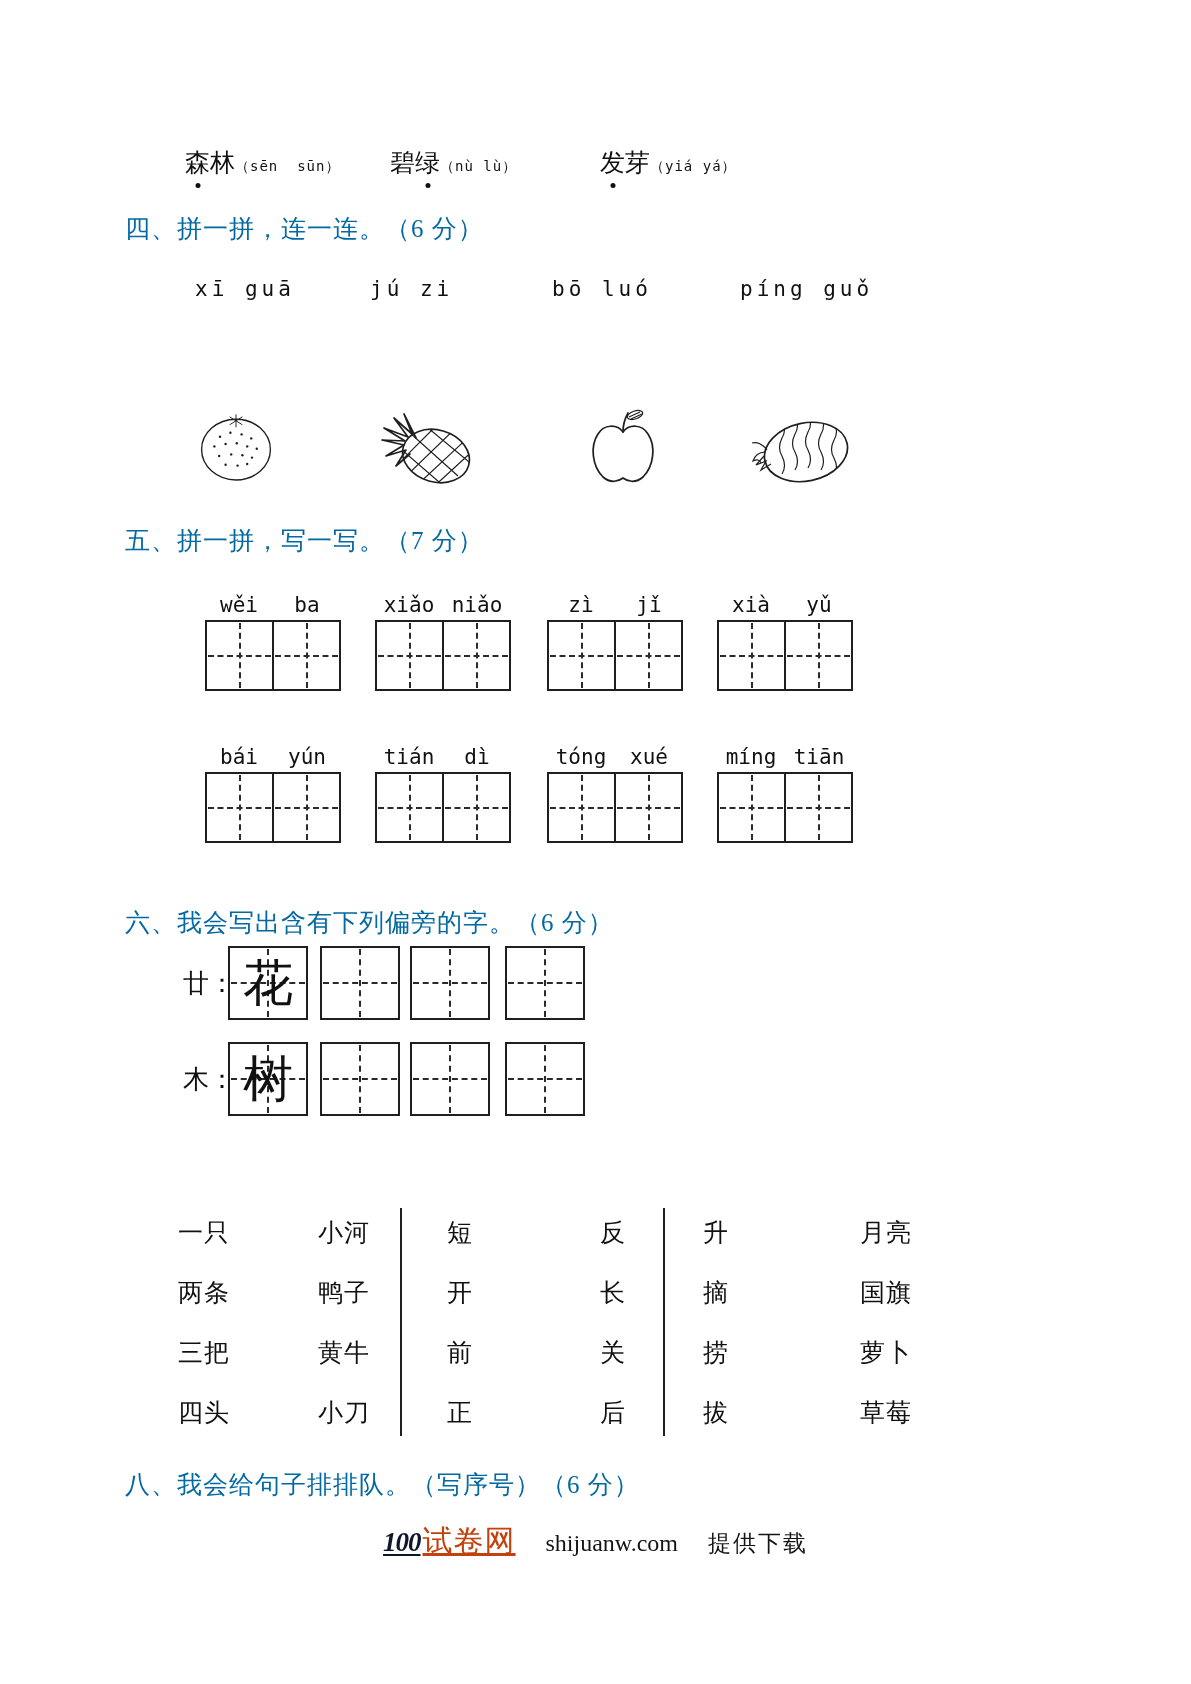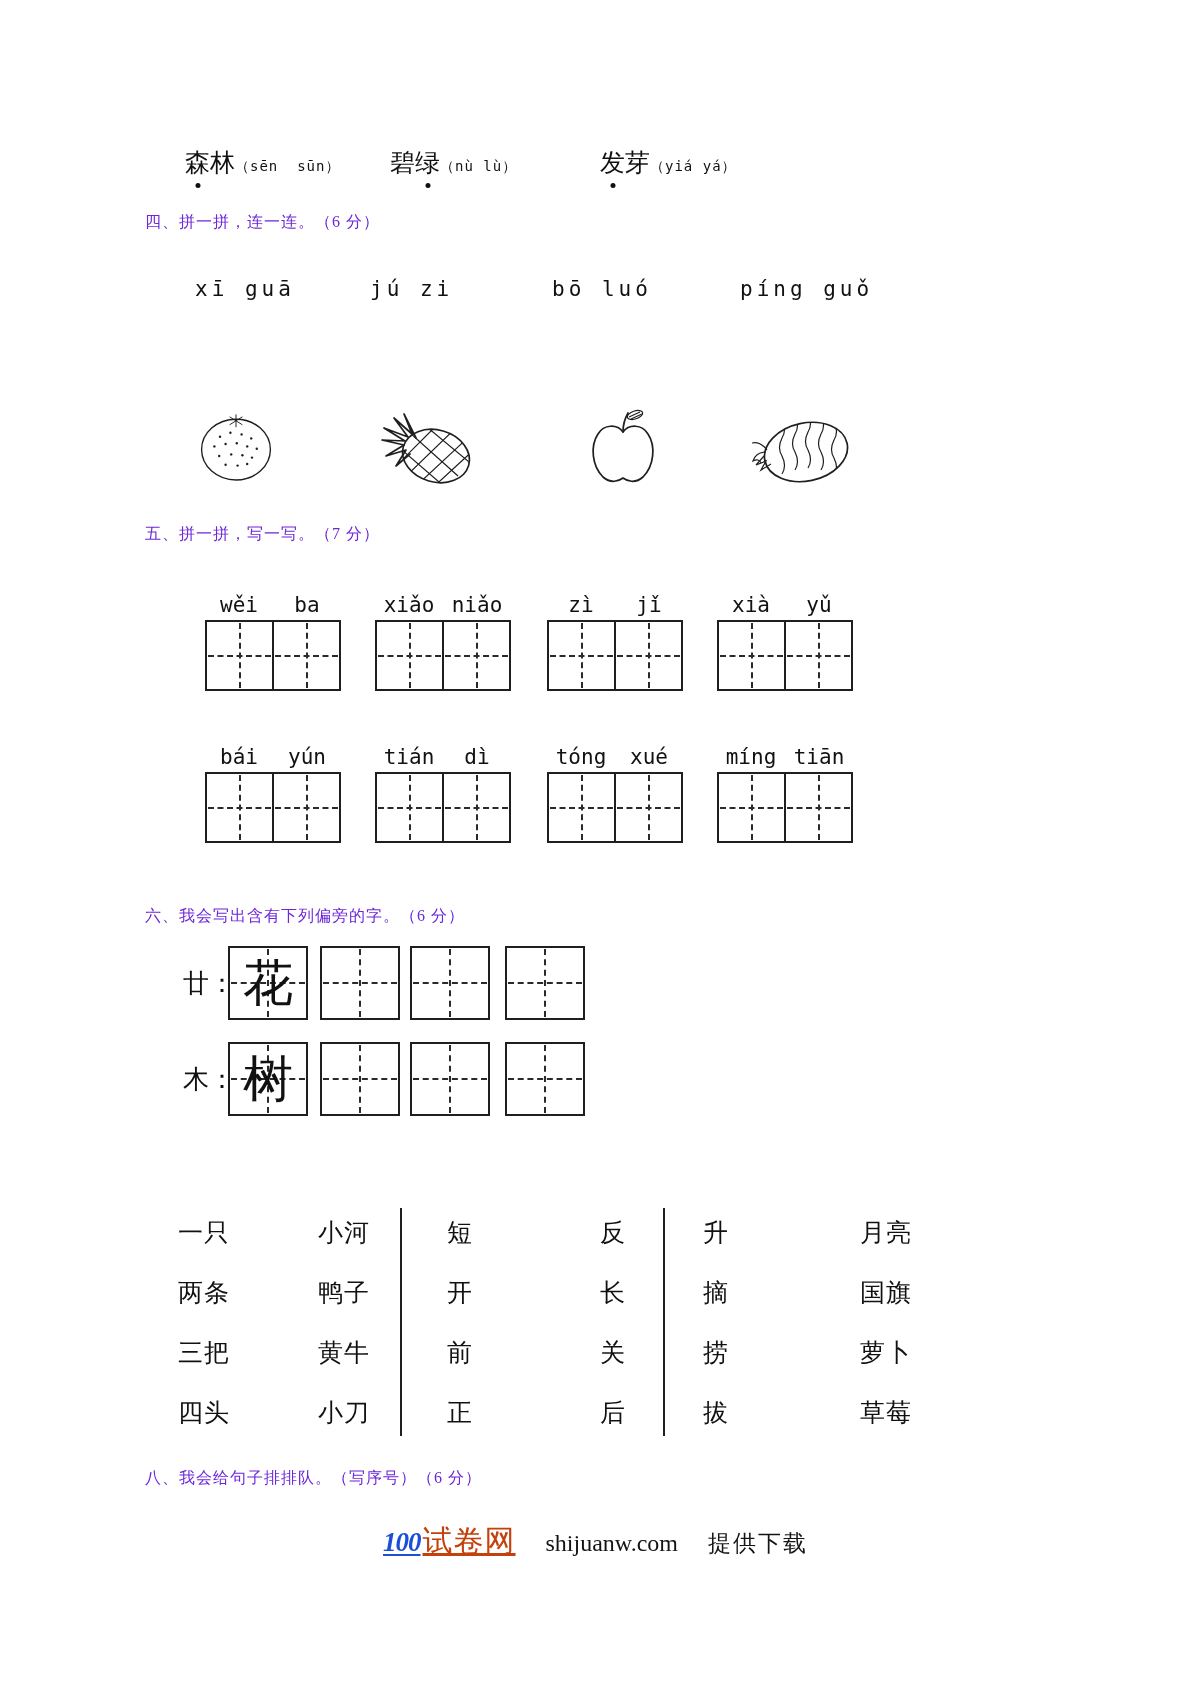--- a/index.html
+++ b/index.html
@@ -2,21 +2,21 @@
 <html><head>
 <meta charset="utf-8">
 <style>
   * { margin:0; padding:0; box-sizing:border-box; }
   html,body { background:#ffffff; }
   .page {
     position:relative; width:1191px; height:1684px; background:#fff;
     font-family:"Liberation Serif","DejaVu Serif",serif; color:#111;
     overflow:hidden;
   }
-  .sec-title { position:absolute; left:145px; font-size:16px; letter-spacing:1px; color:#6d28d9; white-space:pre; }
+  .sec-title { position:absolute; left:125px; font-size:25px; letter-spacing:1px; color:#0369a1; white-space:pre; }
 
   
   .word { position:absolute; top:146px; font-size:25px; white-space:pre; }
   .word .py { font-family:"DejaVu Sans Mono","DejaVu Sans",monospace; font-size:14px; white-space:pre; letter-spacing:1px; }
   .w0 { left:185px; } .w1 { left:390px; } .w2 { left:600px; }
   .dotted { position:relative; display:inline-block; }
   .dotted::after {
     content:""; position:absolute; left:50%; bottom:-9px; transform:translateX(-50%);
     width:5px; height:5px; background:#111; border-radius:50%;
   }
@@ -67,21 +67,21 @@
   .mcol span { height:60px; display:flex; align-items:center; font-size:25px; letter-spacing:1px; white-space:nowrap; }
   .mc0 { left:178px; } .mc1 { left:318px; } .mc2 { left:447px; }
   .mc3 { left:600px; } .mc4 { left:703px; } .mc5 { left:860px; }
   .vline { position:absolute; top:1208px; width:2px; height:228px; background:#1f1f1f; }
   .vl0 { left:400px; } .vl1 { left:663px; }
 
   
   .footer { position:absolute; left:0; right:0; top:1521px; display:flex;
             justify-content:center; align-items:baseline; gap:30px; }
   .logo-wrap { display:flex; align-items:baseline; gap:2px; }
-  .logo-num { font-style:italic; font-weight:bold; font-size:27px; color:#1d4ed8;
+  .logo-num { font-style:italic; font-weight:bold; font-size:27px; color:#0f172a;
               text-decoration:underline; text-decoration-thickness:2px; text-underline-offset:3px;
               letter-spacing:-1px; }
   .logo-txt { font-size:30px; color:#c2410c; letter-spacing:1px;text-decoration:underline; }
   .domain   { font-size:24px; color:#141414; }
   .suffix   { font-size:23px; color:#141414; letter-spacing:2px; }
 </style>
 </head>
 <body>
 
 <div class="page">

